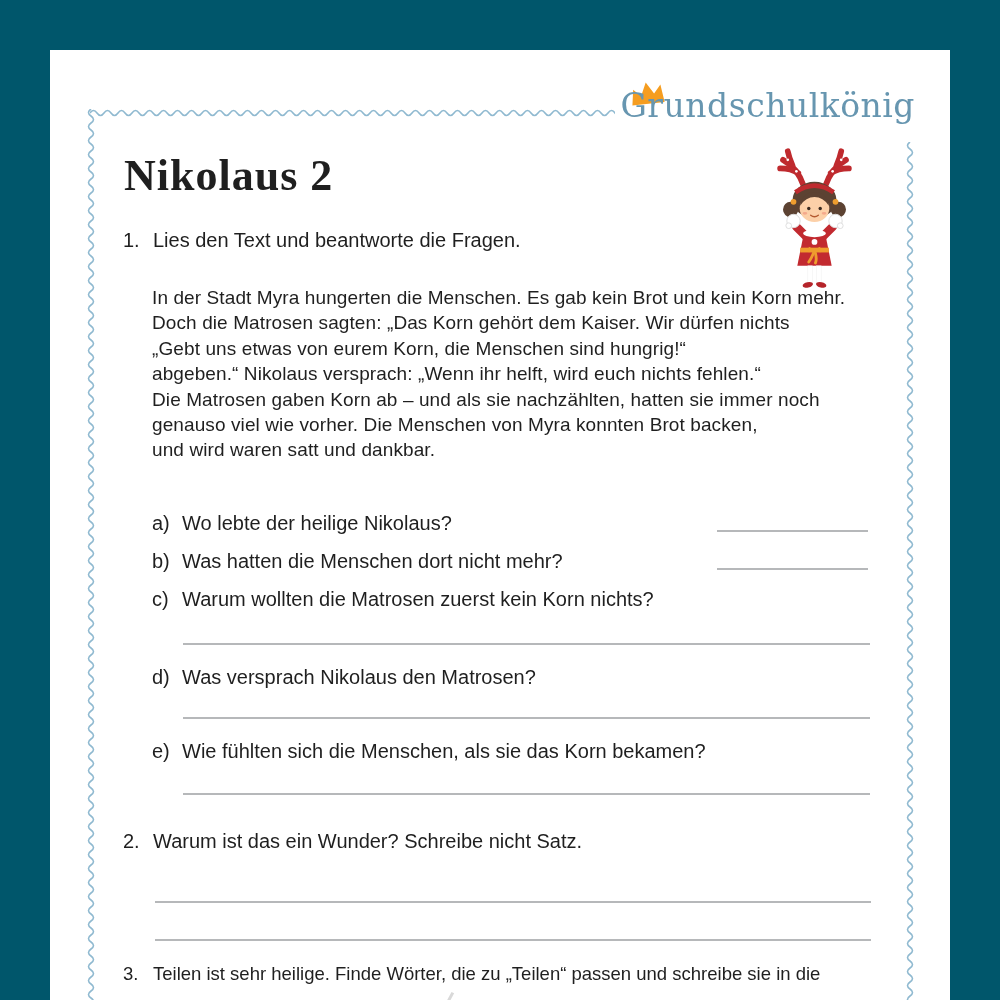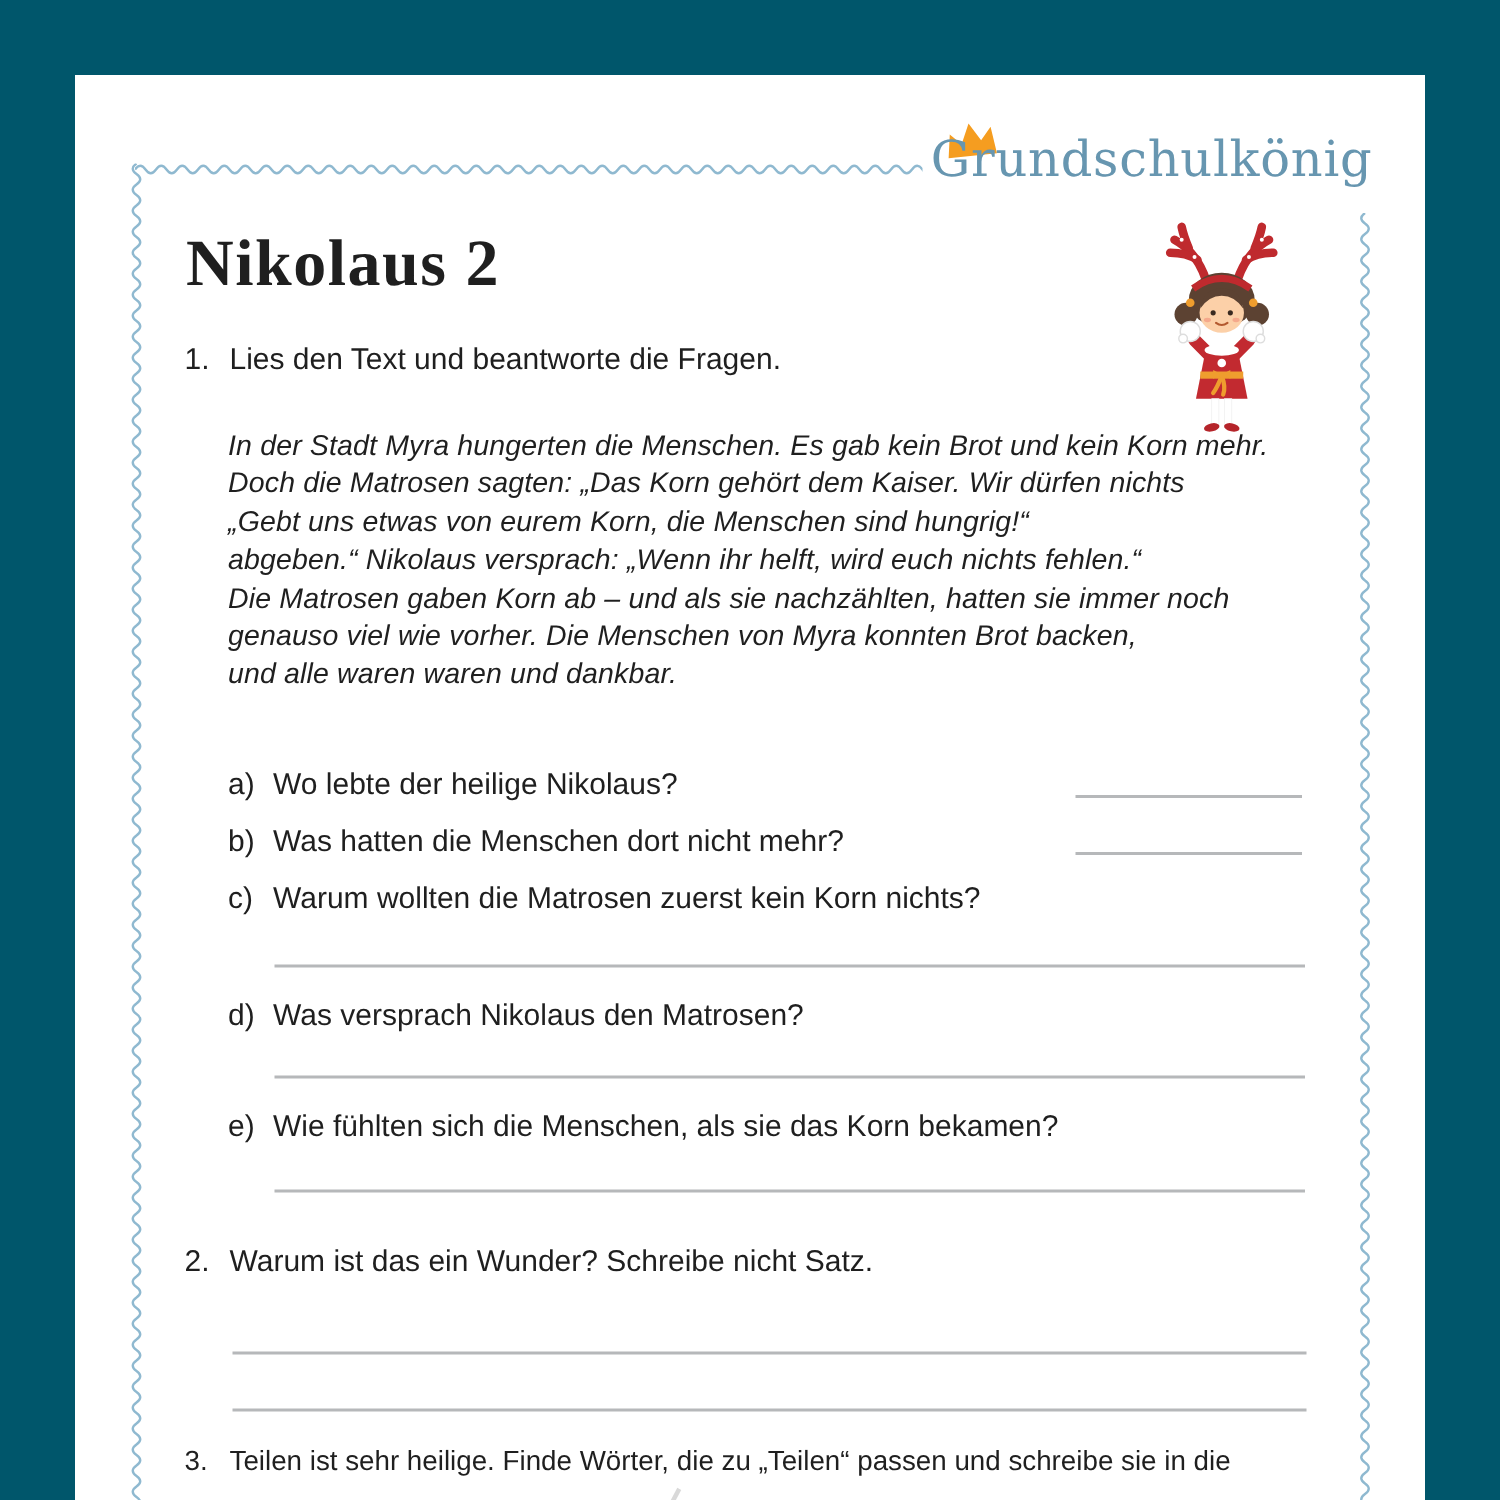--- a/index.html
+++ b/index.html
@@ -12,21 +12,21 @@
         font-family:"DejaVu Serif",serif;font-size:33px;color:#6796b0;letter-spacing:.5px;margin-left:48px;}
   .crown{position:absolute;left:630px;top:79px;width:36px;height:28px;transform:rotate(-6deg);}
   .title{position:absolute;left:124px;top:150px;font-size:44px;font-weight:bold;
          font-family:Liberation Serif, serif;letter-spacing:1px;}
   .task{position:absolute;display:flex;font-size:20px;white-space:nowrap;}
   .task .num{width:30px;flex:0 0 30px;}
   .task1{left:123px;top:229px;}
   .task2{left:123px;top:830px;}
   .task3{left:123px;top:963px;font-size:18.5px;width:770px;}
   .passage{position:absolute;left:152px;top:285px;width:720px;font-size:19px;line-height:25.4px;
-           white-space:nowrap;letter-spacing:.1px;font-style:italic;}
+           white-space:nowrap;letter-spacing:.1px;}
   .question{position:absolute;left:152px;display:flex;font-size:20px;white-space:nowrap;}
   .question .qlabel{width:30px;flex:0 0 30px;}
   .ans-line{position:absolute;border-top:2px solid #b6b8ba;height:0;}
   .line-a{left:717px;top:530px;width:151px;}
   .line-b{left:717px;top:568px;width:151px;}
   .line-c{left:183px;top:643px;width:687px;}
   .line-d{left:183px;top:717px;width:687px;}
   .line-e{left:183px;top:793px;width:687px;}
   .line-2a{left:155px;top:901px;width:716px;}
   .line-2b{left:155px;top:939px;width:716px;}
@@ -120,21 +120,21 @@
     <span>Lies den Text und beantworte die Fragen.</span>
   </div>
 
   <div class="passage">
     <div>In der Stadt Myra hungerten die Menschen. Es gab kein Brot und kein Korn mehr.</div>
     <div>Doch die Matrosen sagten: „Das Korn gehört dem Kaiser. Wir dürfen nichts</div>
     <div>„Gebt uns etwas von eurem Korn, die Menschen sind hungrig!“</div>
     <div>abgeben.“ Nikolaus versprach: „Wenn ihr helft, wird euch nichts fehlen.“</div>
     <div>Die Matrosen gaben Korn ab – und als sie nachzählten, hatten sie immer noch</div>
     <div>genauso viel wie vorher. Die Menschen von Myra konnten Brot backen,</div>
-    <div>und alle waren waren und dankbar.</div>
+    <div>und wird waren satt und dankbar.</div>
   </div>
 
   <div class="question" style="top:512px;">
     <span class="qlabel">a)</span>
     <span>Wo lebte der heilige Nikolaus?</span>
   </div>
   <div class="ans-line line-a"></div>
 
   <div class="question" style="top:550px;">
     <span class="qlabel">b)</span>

